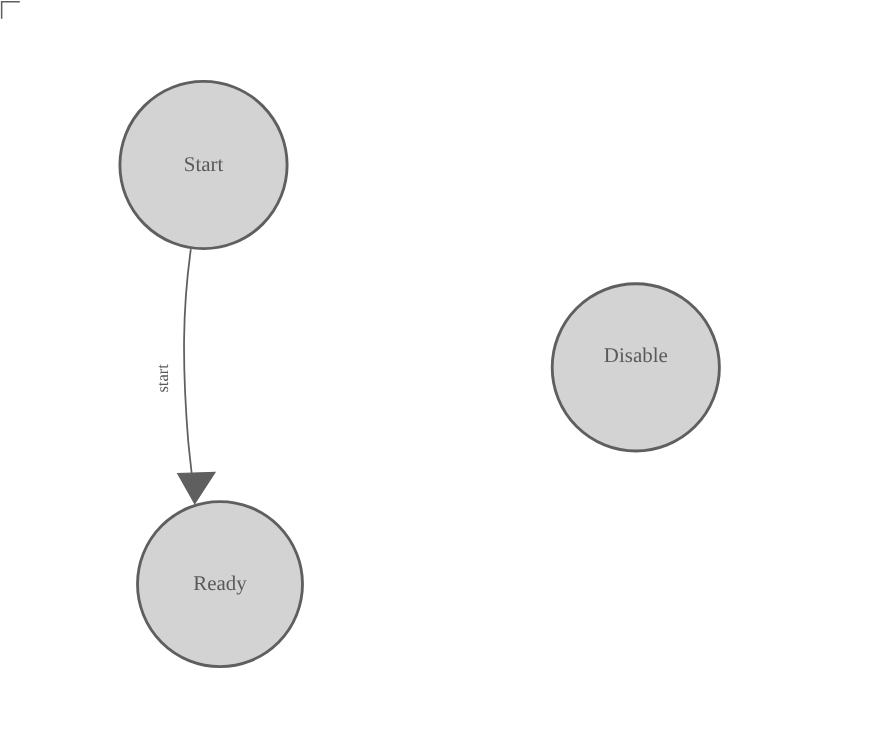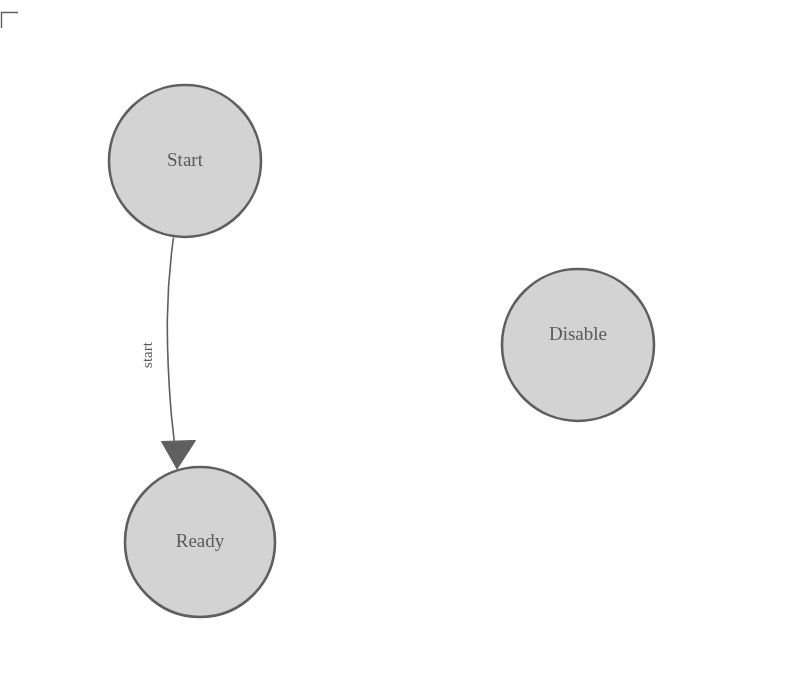--- a/index.html
+++ b/index.html
@@ -11,21 +11,20 @@
     width: 799px;
     height: 686px;
     font-family: "Liberation Serif", serif;
     overflow: hidden;
   }
   #canvas {
     position: relative;
     width: 799px;
     height: 506px;
     background: #ffffff;
-    margin-top: 11px;
   }
   #diagram-svg {
     position: absolute;
     left: 0;
     top: 0;
     width: 799px;
     height: 686px;
     display: block;
   }
   .state-node-circle {

